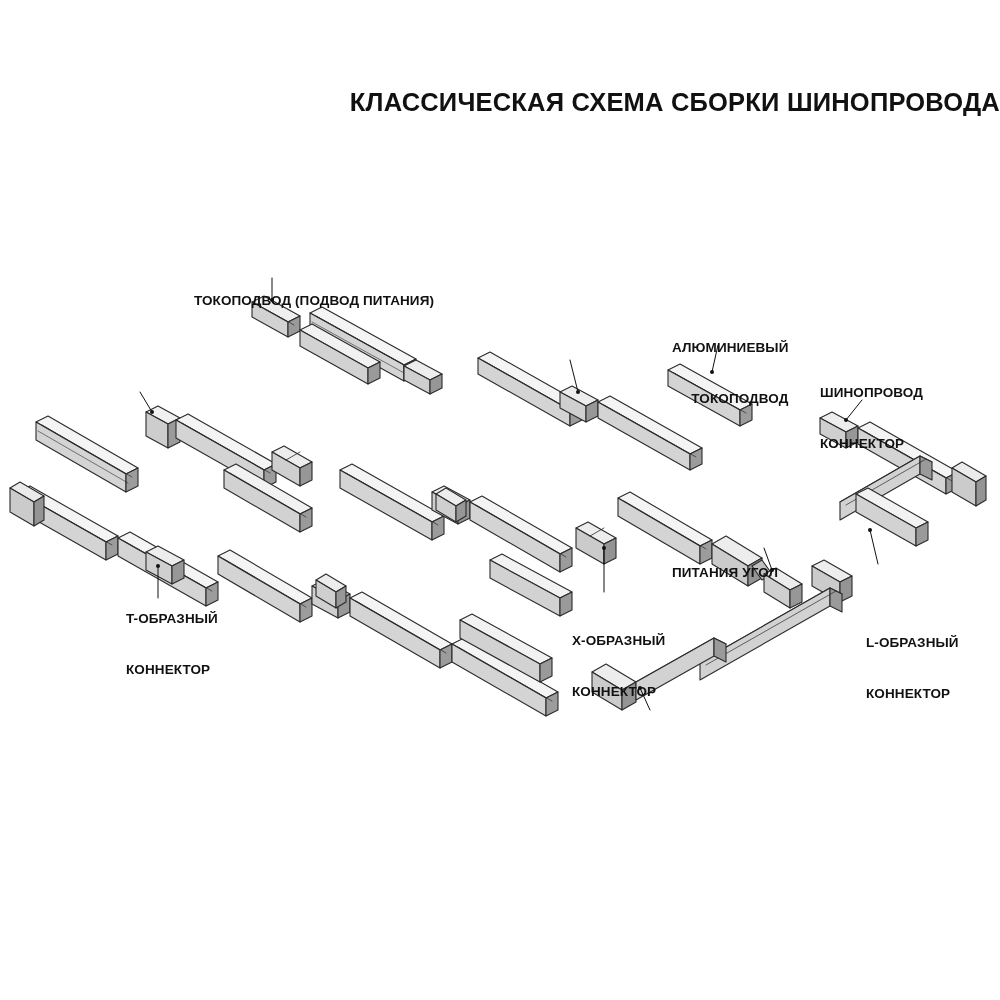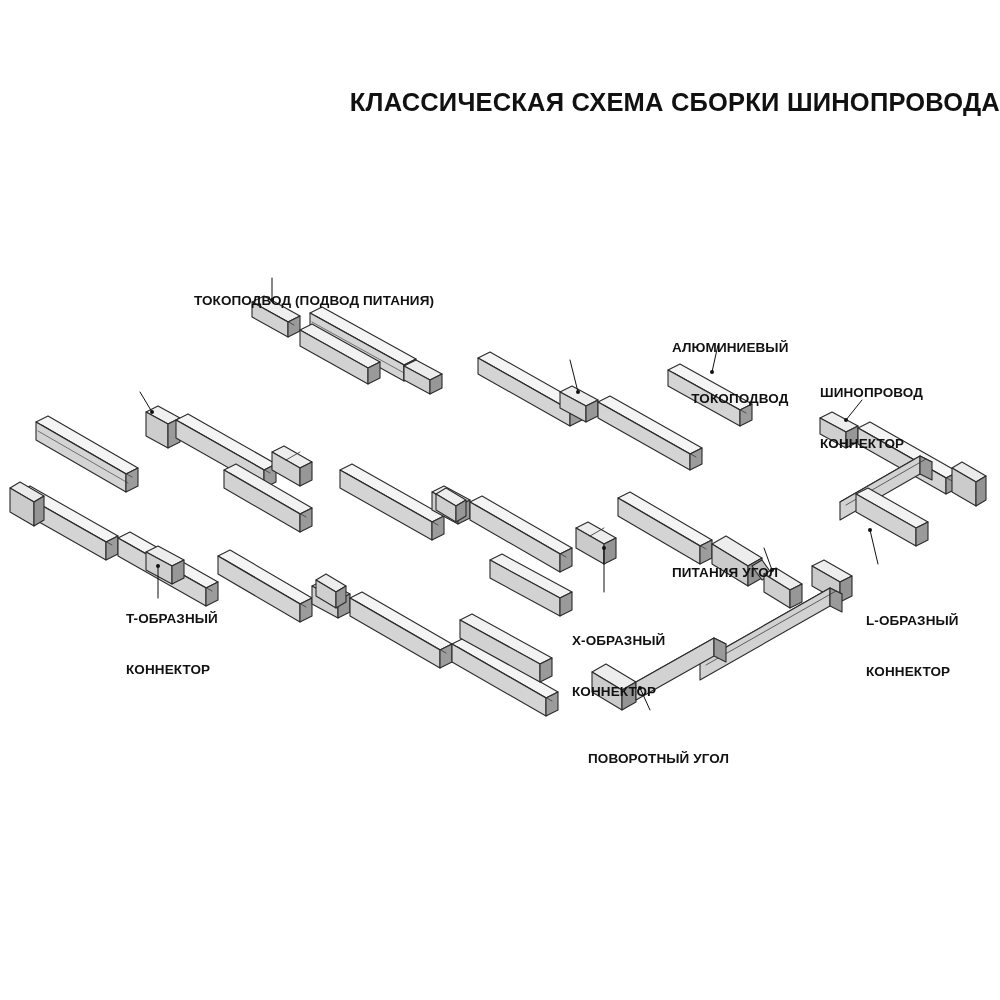--- a/index.html
+++ b/index.html
@@ -380,21 +380,18 @@
 
   <div class="callout left" style="left:556px; top:598px;margin-left:16px;">
     <div>X-ОБРАЗНЫЙ</div>
     <div>КОННЕКТОР</div>
   </div>
 
   <div class="callout left" style="left:672px; top:530px;">
     <div>ПИТАНИЯ УГОЛ</div>
   </div>
 
-  <div class="callout left" style="left:866px; top:578px;">
+  <div class="callout left" style="left:866px; top:600px;">
     <div>L-ОБРАЗНЫЙ</div>
     <div>КОННЕКТОР</div>
   </div>
 
-  <div class="callout left" style="left:588px; top:716px;">
-    <div>ПОВОРОТНЫЙ УГОЛ</div>
-  </div>
 </div>
 
 </body></html>

